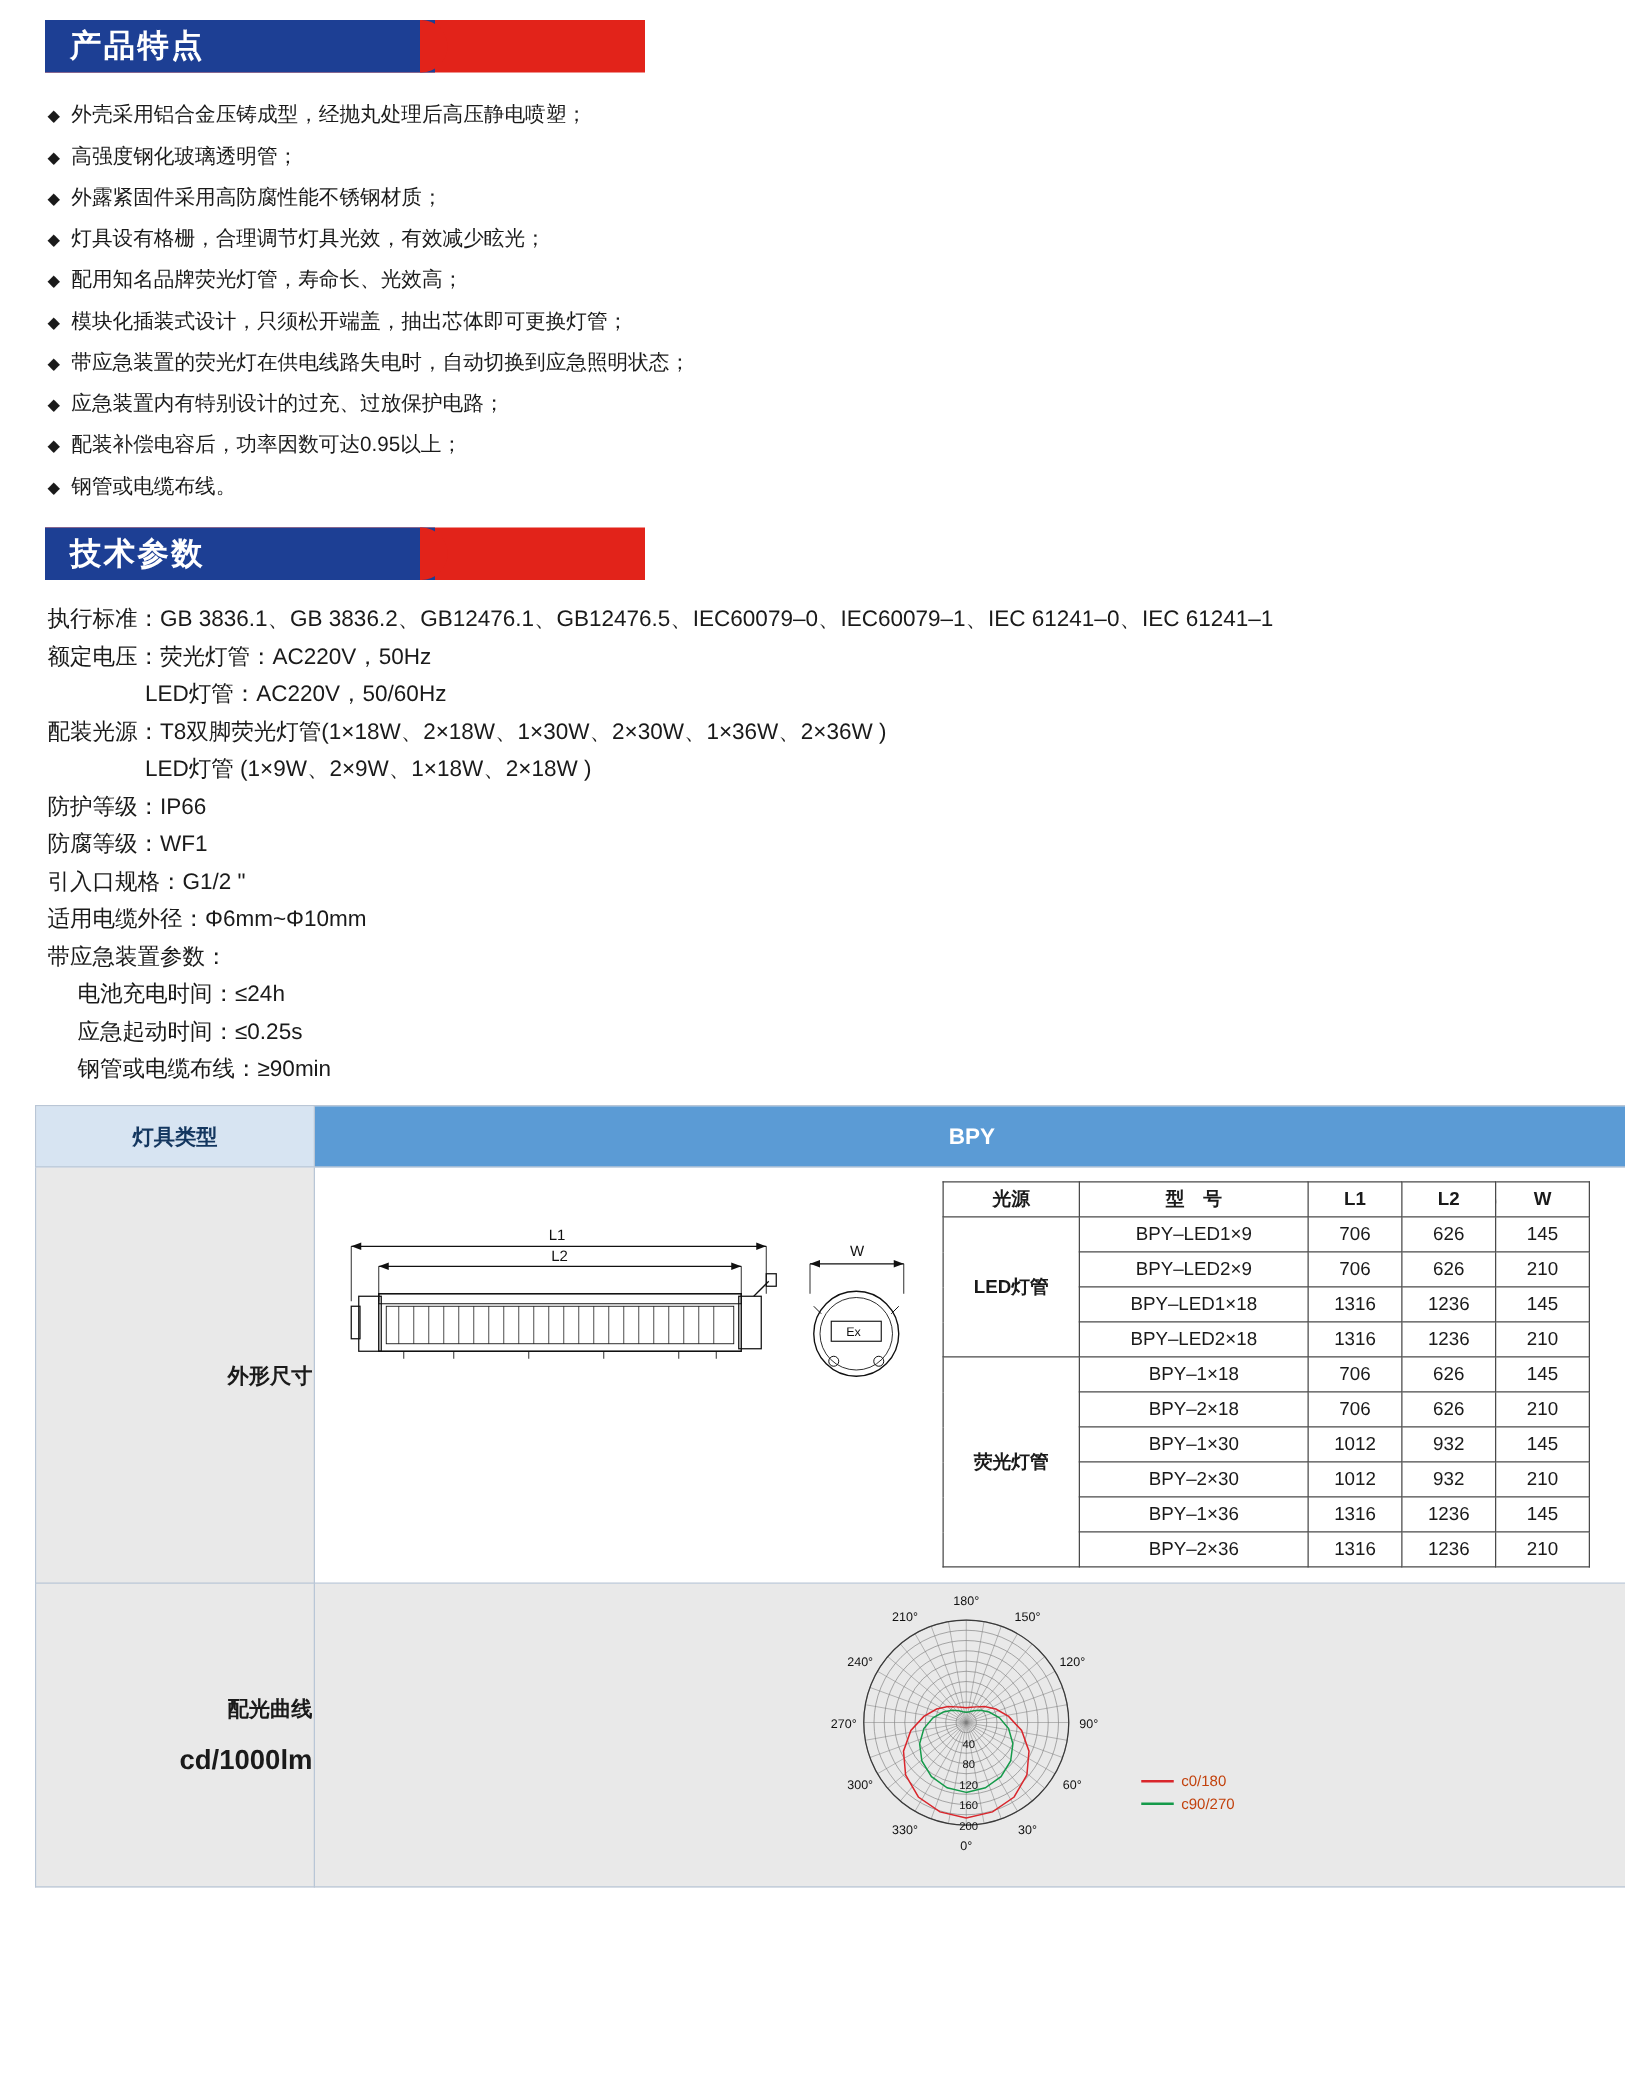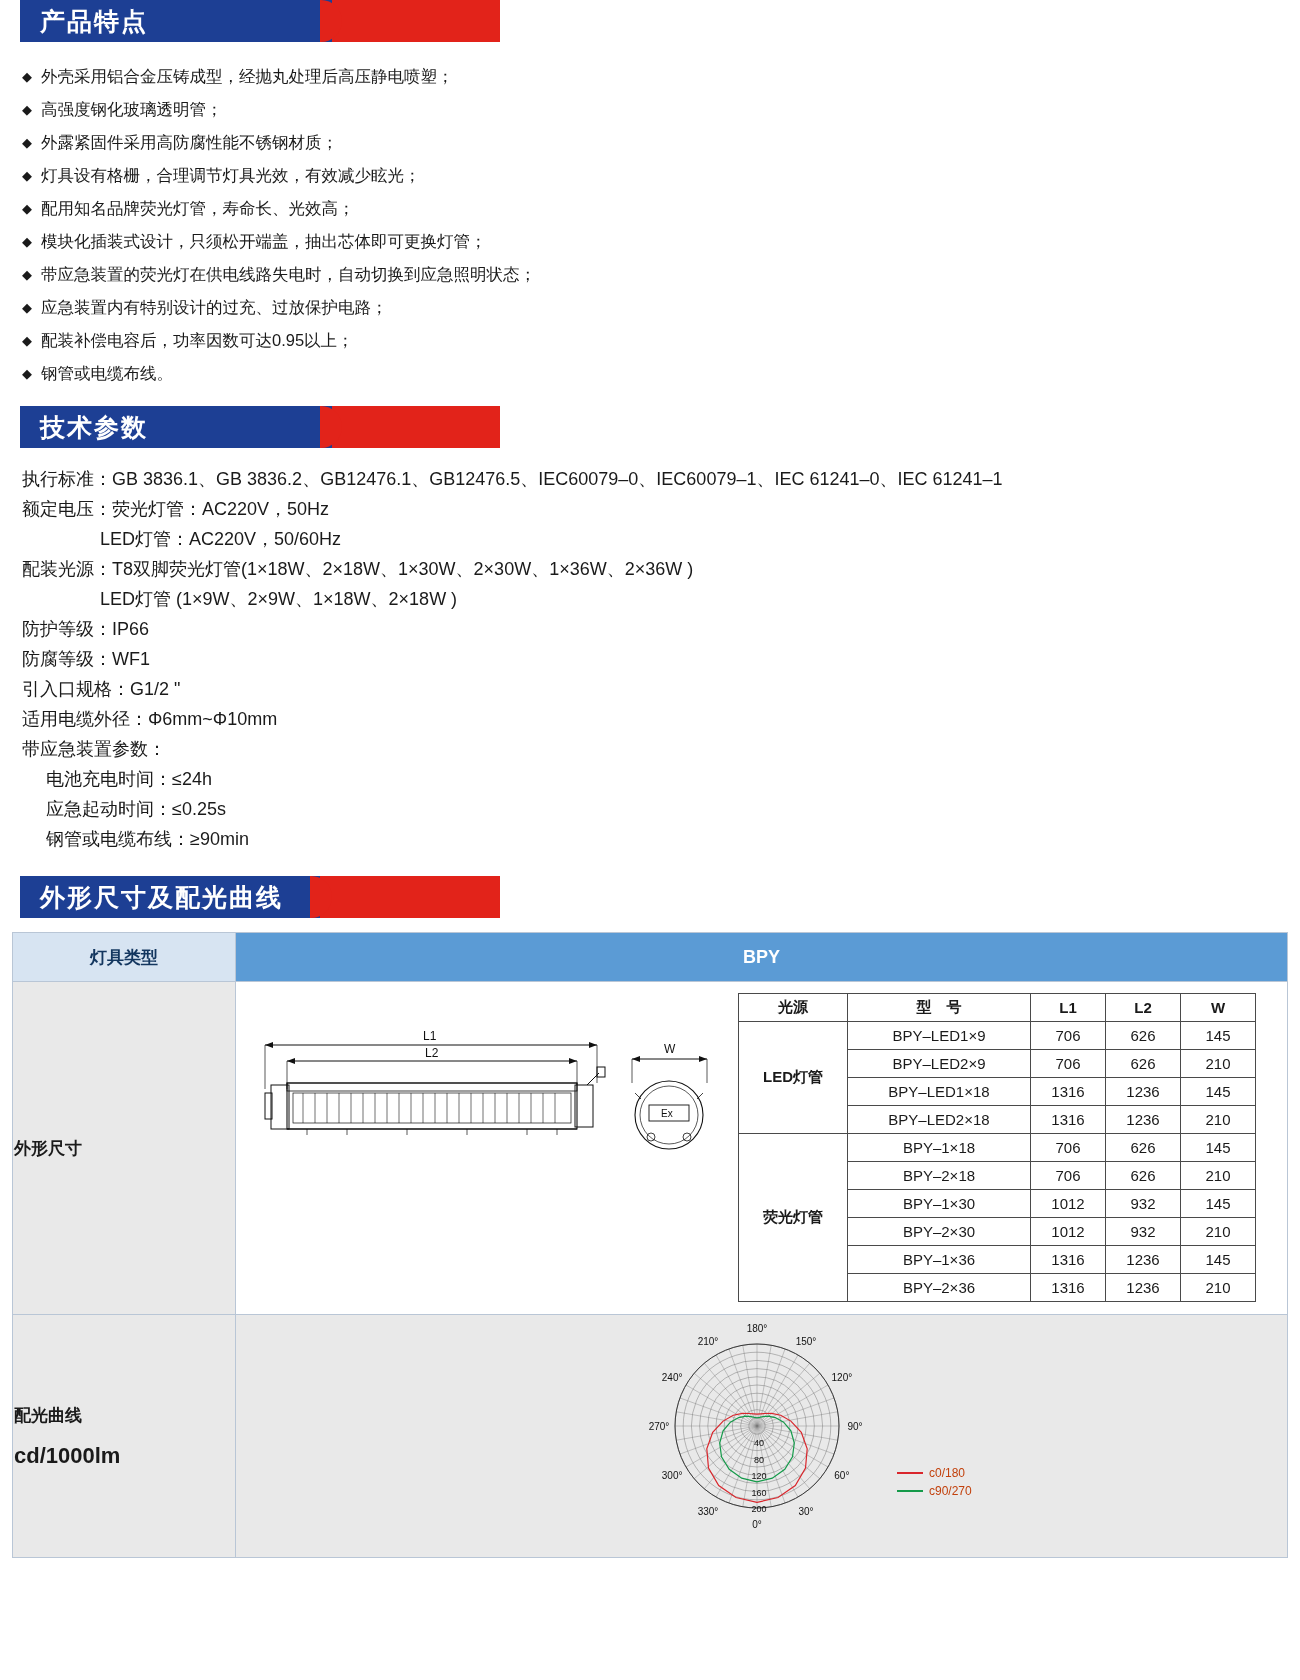--- a/index.html
+++ b/index.html
@@ -8,21 +8,21 @@
     min-height:1680px;
     background:#ffffff;
     font-family:"Liberation Sans","DejaVu Sans",sans-serif;
     color:#1a1a1a;
     -webkit-font-smoothing:antialiased;
   }
   .page{
     width:1300px;
     min-height:1680px;
     position:relative;
-    padding:0;
+    padding:16px;
     box-sizing:border-box;
   }
 
   
   .banner{
     position:relative;
     height:42px;
     margin:0 0 0 20px;
     display:block;
   }
@@ -121,21 +121,21 @@
     font-size:18px;
     font-weight:bold;
     text-align:center;
     height:46px;
   }
   .rowlabel{
     background:#e9e9e9;
     color:#1a1a1a;
     font-size:17px;
     font-weight:bold;
-    text-align:left;
+    text-align:right;
     vertical-align:middle;
     width:220px;
   }
   .rowlabel .sub{
     display:block;
     font-weight:bold;
     font-size:22px;
     margin-top:16px;
   }
   .cell-white{background:#ffffff;vertical-align:top;}
@@ -281,26 +281,20 @@
       <div class="row">防护等级：IP66</div>
       <div class="row">防腐等级：WF1</div>
       <div class="row">引入口规格：G1/2 "</div>
       <div class="row">适用电缆外径：Φ6mm~Φ10mm</div>
       <div class="row">带应急装置参数：</div>
       <div class="row indent2">电池充电时间：≤24h</div>
       <div class="row indent2">应急起动时间：≤0.25s</div>
       <div class="row indent2">钢管或电缆布线：≥90min</div>
     </div>
 
-  <div class="banner" style="margin-top:22px;">
-    <div class="red"></div>
-    <div class="blue w3" style="width:300px;"></div>
-    <div class="notch" style="left:290px;"></div>
-    <div class="title">外形尺寸及配光曲线</div>
-  </div>
 
   <table class="bigtable">
     <tbody>
         <tr>
       <th class="hdr-left">灯具类型</th>
       <th class="hdr-right">BPY</th>
     </tr>
     <tr>
       <td class="rowlabel">外形尺寸</td>
       <td class="cell-white">

